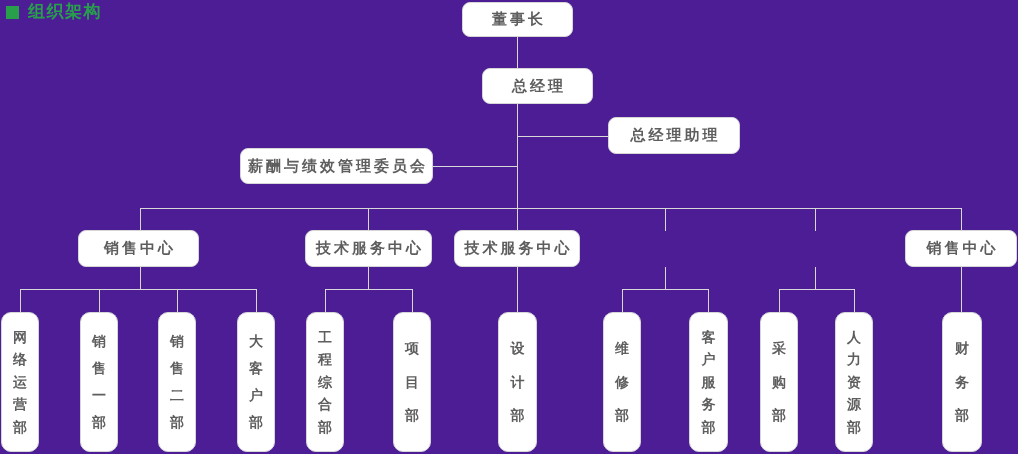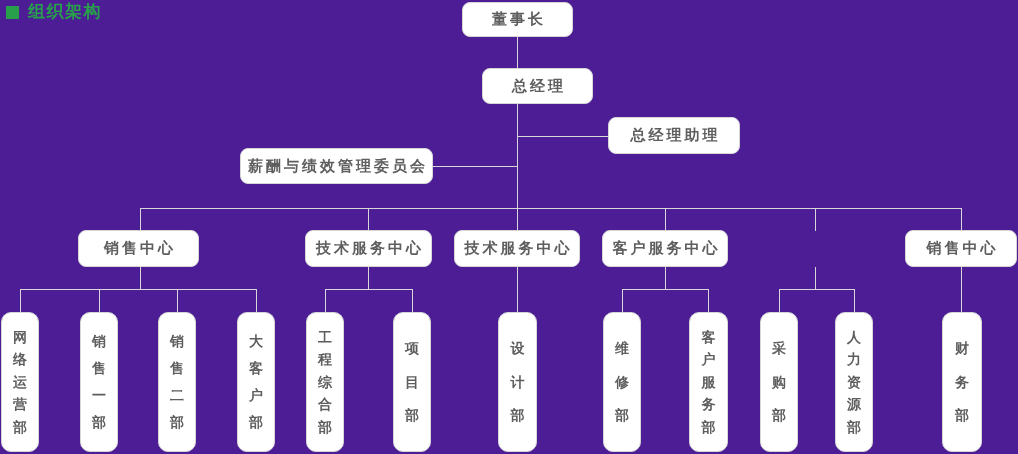--- a/index.html
+++ b/index.html
@@ -120,21 +120,20 @@
   <div class="line v" style="left:961px; top:267px; height:45px;"></div>
 
   <div class="node" style="left:462px; top:2px;   width:111px; height:35px;">董事长</div>
   <div class="node" style="left:462px; top:68px;  width:111px; height:36px;margin-left:20px;">总经理</div>
   <div class="node" style="left:608px; top:117px; width:132px; height:37px;">总经理助理</div>
   <div class="node" style="left:240px; top:148px; width:193px; height:36px;">薪酬与绩效管理委员会</div>
 
   <div class="node" style="left:78px;  top:230px; width:121px; height:37px;">销售中心</div>
   <div class="node" style="left:305px; top:230px; width:127px; height:37px;">技术服务中心</div>
   <div class="node" style="left:454px; top:230px; width:126px; height:37px;">技术服务中心</div>
-  <div class="node" style="left:602px; top:230px; width:126px; height:37px;">客户服务中心</div>
   <div class="node" style="left:905px; top:230px; width:112px; height:37px;">销售中心</div>
 
   <div class="node dept vtext" style="left:1px;   top:312px; width:38px; height:140px;">
       <span>网</span>
       <span>络</span>
       <span>运</span>
       <span>营</span>
       <span>部</span>
     </div>
   <div class="node dept vtext" style="left:80px;  top:312px; width:38px; height:140px;">

